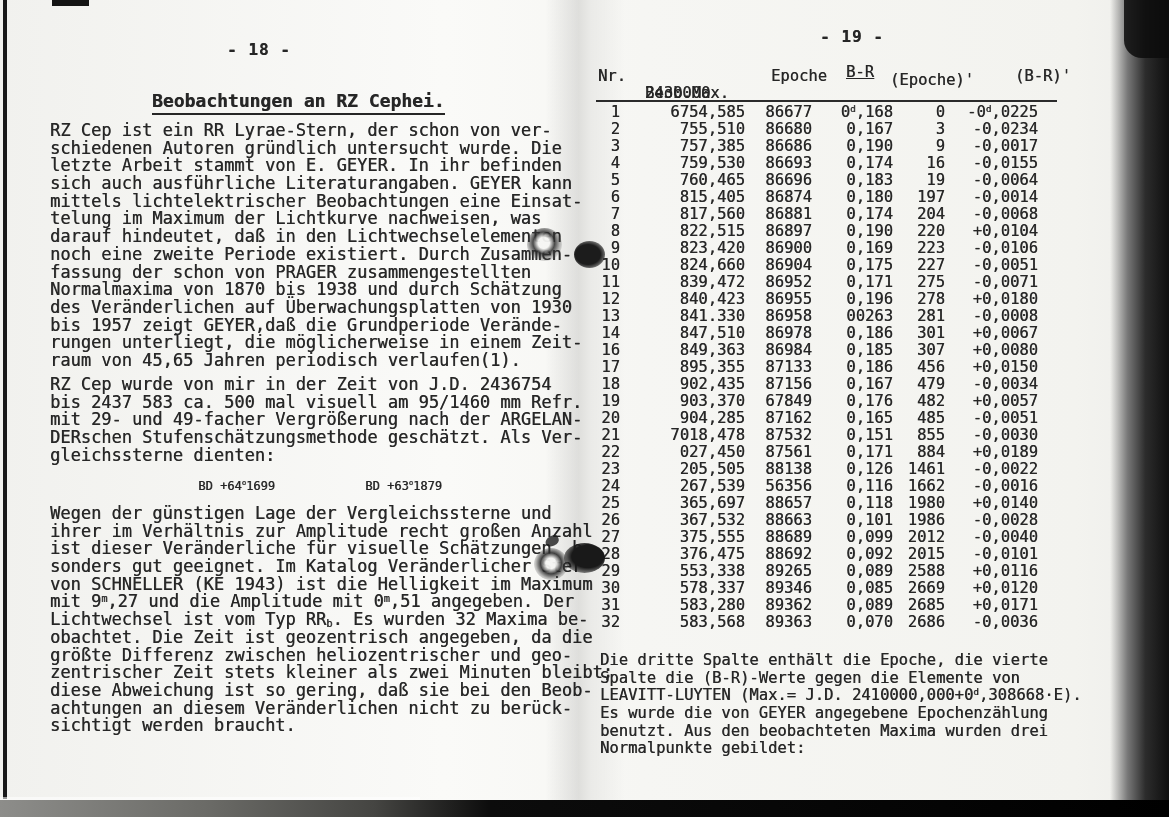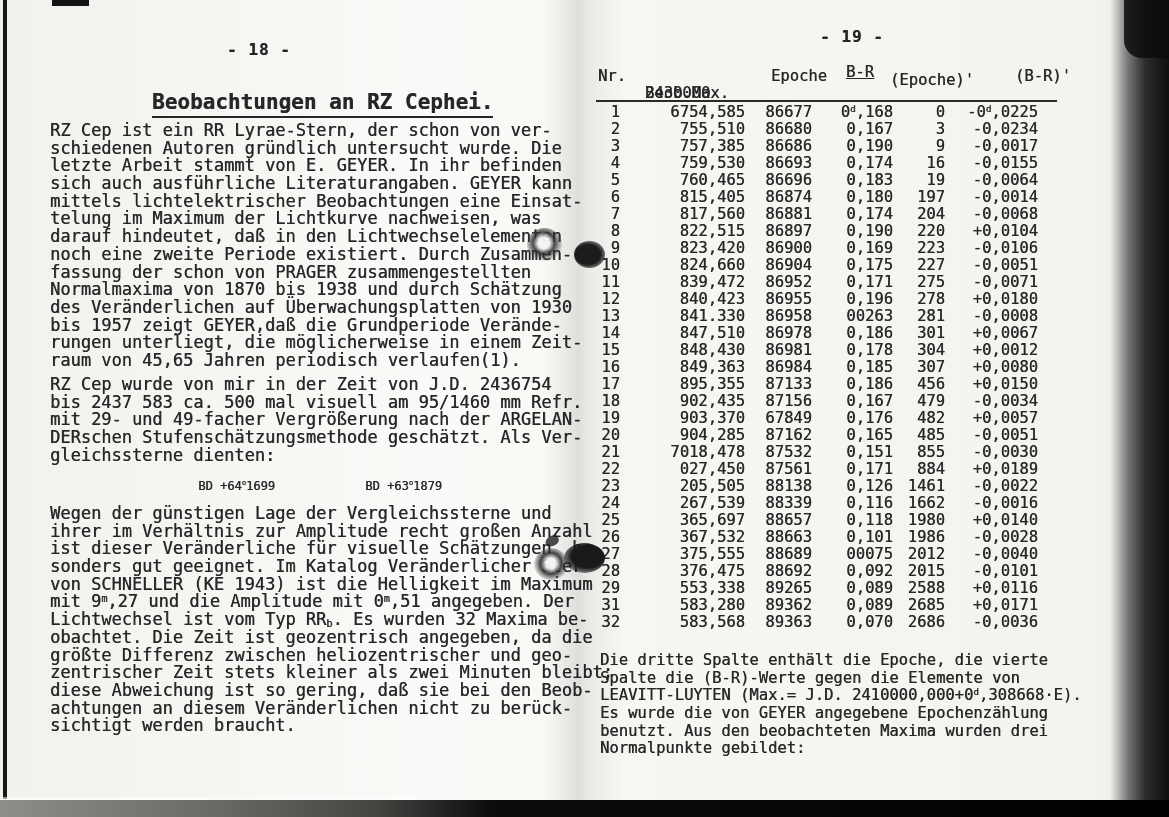--- a/index.html
+++ b/index.html
@@ -12,21 +12,21 @@
     color:#262626;
   }
   .tw{ text-shadow:0.45px 0 0 rgba(38,38,38,0.75); }
   .abs{ position:absolute; }
   .ln{ white-space:pre; }
   sup{ font-size:0.6em; line-height:0; vertical-align:5px; }
   sub{ font-size:0.6em; line-height:0; vertical-align:-2px; }
 
   
   .pagenum{ font-weight:bold; font-size:16px; letter-spacing:1px; }
-  #title{ font-weight:bold; font-size:21px; border-bottom:2px solid #262626; padding-bottom:2px; }
+  #title{ font-weight:bold; font-size:18px; border-bottom:2px solid #262626; padding-bottom:2px; }
   .para-l{ font-size:17px; }
   .para-l .ln{ height:17.7px; line-height:17.7px; }
   #stars{ font-size:12px; }
   #stars .srow{ height:16.5px; line-height:16.5px; white-space:pre; }
   #stars .scol{ display:inline-block; width:167px; }
 
   
   .th{ position:absolute; font-size:15.5px; line-height:16px; white-space:pre; }
   #rule{ background:#2b2b2b; height:2px; }
   #tbody{ font-size:15.5px; }
@@ -237,28 +237,20 @@
         </div>
         <div class="trow">
           <div class="tcell">14</div>
           <div class="tcell">847,510</div>
           <div class="tcell">86978</div>
           <div class="tcell">0,186</div>
           <div class="tcell">301</div>
           <div class="tcell">+0,0067</div>
         </div>
         <div class="trow">
-          <div class="tcell">15</div>
-          <div class="tcell">848,430</div>
-          <div class="tcell">86981</div>
-          <div class="tcell">0,178</div>
-          <div class="tcell">304</div>
-          <div class="tcell">+0,0012</div>
-        </div>
-        <div class="trow">
           <div class="tcell">16</div>
           <div class="tcell">849,363</div>
           <div class="tcell">86984</div>
           <div class="tcell">0,185</div>
           <div class="tcell">307</div>
           <div class="tcell">+0,0080</div>
         </div>
         <div class="trow">
           <div class="tcell">17</div>
           <div class="tcell">895,355</div>
@@ -311,21 +303,21 @@
           <div class="tcell">23</div>
           <div class="tcell">205,505</div>
           <div class="tcell">88138</div>
           <div class="tcell">0,126</div>
           <div class="tcell">1461</div>
           <div class="tcell">-0,0022</div>
         </div>
         <div class="trow">
           <div class="tcell">24</div>
           <div class="tcell">267,539</div>
-          <div class="tcell">88339</div>
+          <div class="tcell">56356</div>
           <div class="tcell">0,116</div>
           <div class="tcell">1662</div>
           <div class="tcell">-0,0016</div>
         </div>
         <div class="trow">
           <div class="tcell">25</div>
           <div class="tcell">365,697</div>
           <div class="tcell">88657</div>
           <div class="tcell">0,118</div>
           <div class="tcell">1980</div>
@@ -336,39 +328,47 @@
           <div class="tcell">367,532</div>
           <div class="tcell">88663</div>
           <div class="tcell">0,101</div>
           <div class="tcell">1986</div>
           <div class="tcell">-0,0028</div>
         </div>
         <div class="trow">
           <div class="tcell">27</div>
           <div class="tcell">375,555</div>
           <div class="tcell">88689</div>
-          <div class="tcell">00075</div>
+          <div class="tcell">0,099</div>
           <div class="tcell">2012</div>
           <div class="tcell">-0,0040</div>
         </div>
         <div class="trow">
           <div class="tcell">28</div>
           <div class="tcell">376,475</div>
           <div class="tcell">88692</div>
           <div class="tcell">0,092</div>
           <div class="tcell">2015</div>
           <div class="tcell">-0,0101</div>
         </div>
         <div class="trow">
           <div class="tcell">29</div>
           <div class="tcell">553,338</div>
           <div class="tcell">89265</div>
           <div class="tcell">0,089</div>
           <div class="tcell">2588</div>
           <div class="tcell">+0,0116</div>
+        </div>
+        <div class="trow">
+          <div class="tcell">30</div>
+          <div class="tcell">578,337</div>
+          <div class="tcell">89346</div>
+          <div class="tcell">0,085</div>
+          <div class="tcell">2669</div>
+          <div class="tcell">+0,0120</div>
         </div>
         <div class="trow">
           <div class="tcell">31</div>
           <div class="tcell">583,280</div>
           <div class="tcell">89362</div>
           <div class="tcell">0,089</div>
           <div class="tcell">2685</div>
           <div class="tcell">+0,0171</div>
         </div>
         <div class="trow">

